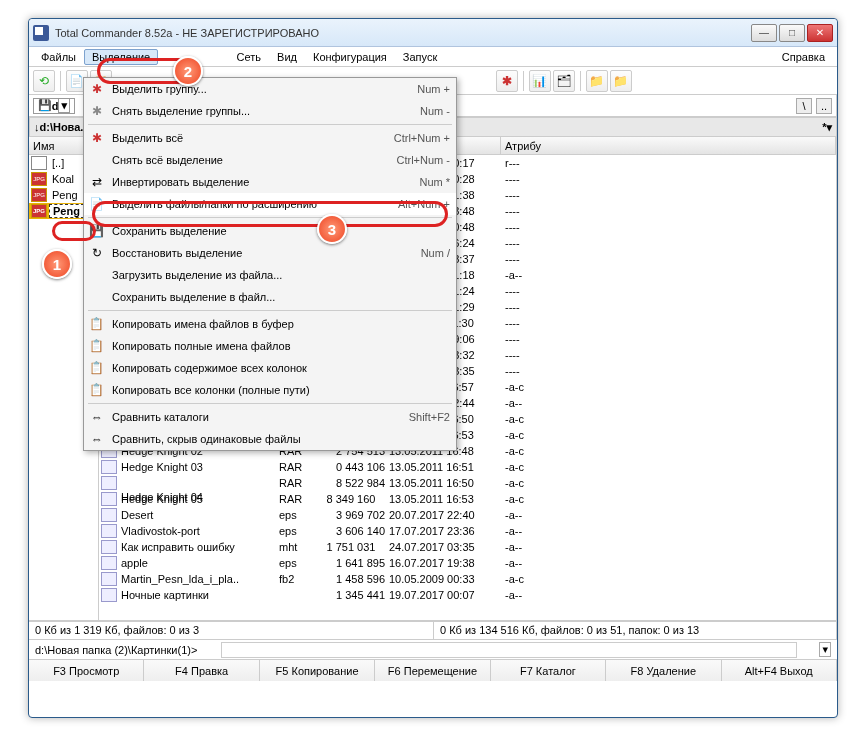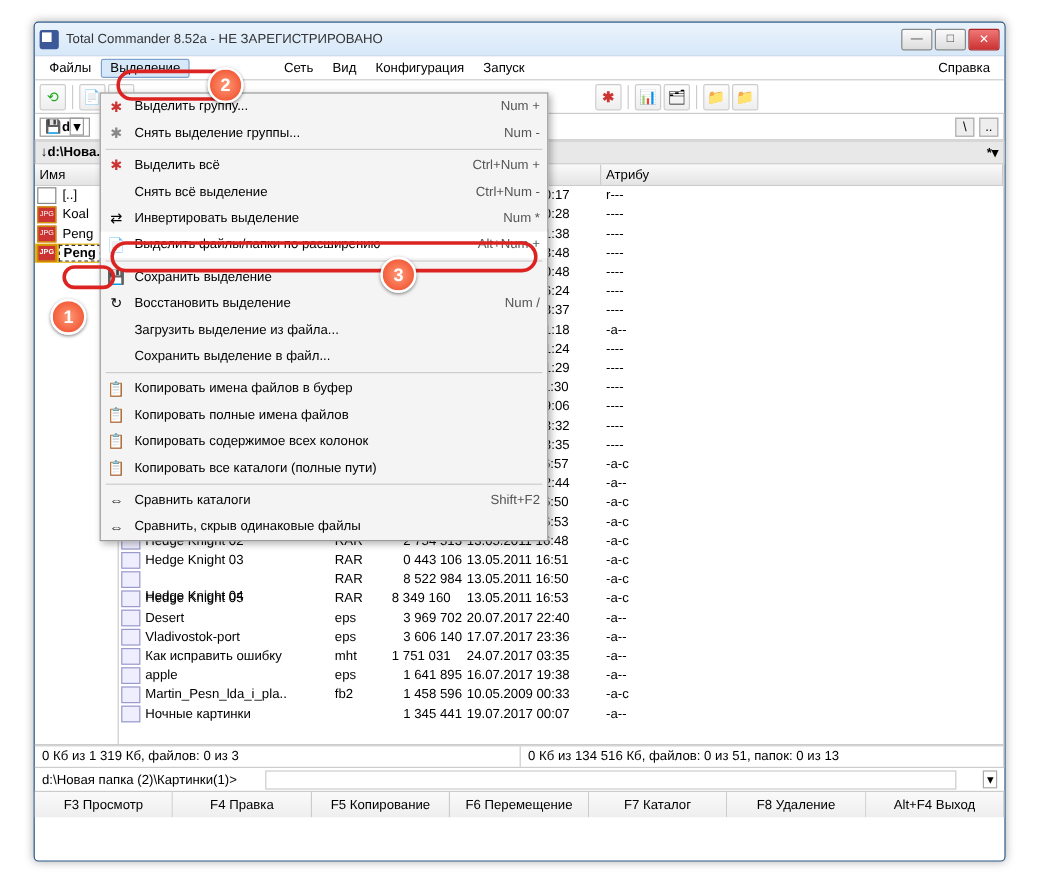--- a/index.html
+++ b/index.html
@@ -463,21 +463,21 @@
     <div class="mrow">
       <div class="mico">📋</div>
       <div class="mlabel">Копировать полные имена файлов</div>
     </div>
     <div class="mrow">
       <div class="mico">📋</div>
       <div class="mlabel">Копировать содержимое всех колонок</div>
     </div>
     <div class="mrow">
       <div class="mico">📋</div>
-      <div class="mlabel">Копировать все каталоги (полные пути)</div>
+      <div class="mlabel">Копировать все колонки (полные пути)</div>
     </div>
     <div class="msep"></div>
     <div class="mrow">
       <div class="mico">⇔</div>
       <div class="mlabel">Сравнить каталоги</div>
       <div class="mshort">Shift+F2</div>
     </div>
     <div class="mrow">
       <div class="mico">⇔</div>
       <div class="mlabel">Сравнить, скрыв одинаковые файлы</div>

